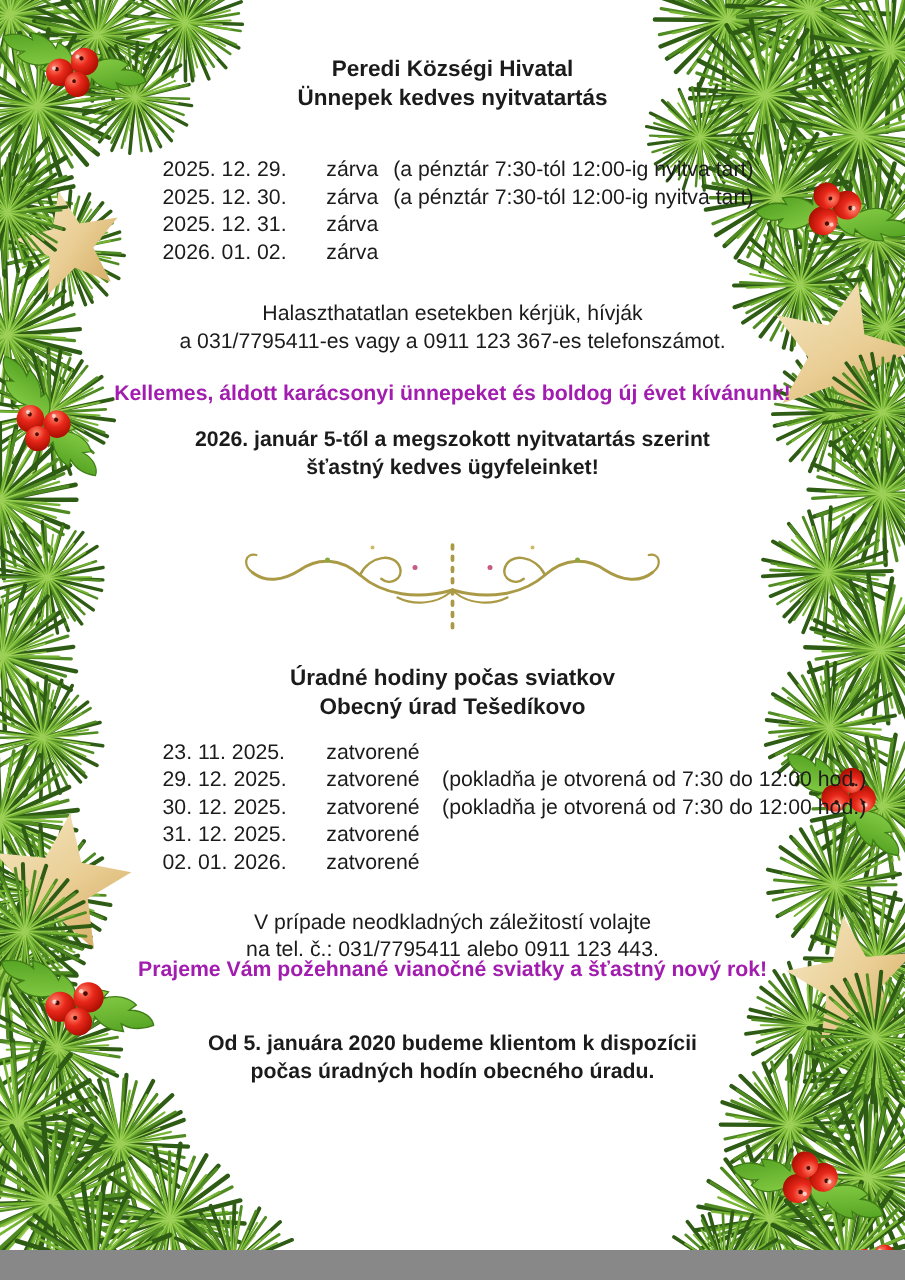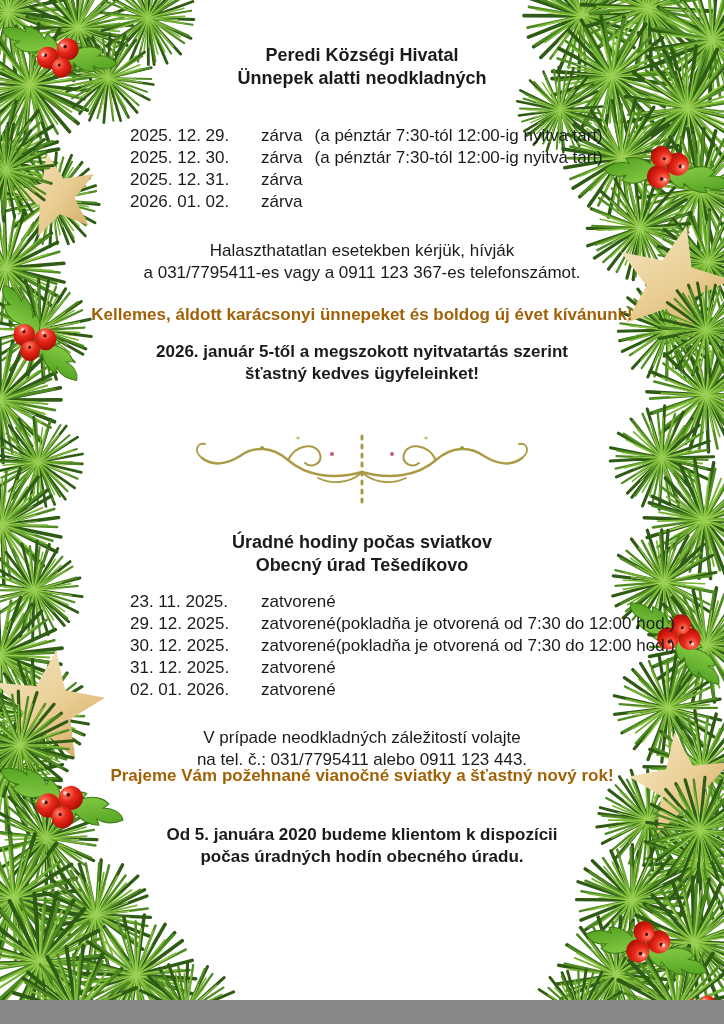--- a/index.html
+++ b/index.html
@@ -11,27 +11,27 @@
     overflow:hidden;
     font-family:Liberation Sans, sans-serif;
     color:#1b1b1b;
   }
   .deco{position:absolute;left:0;top:0;width:724px;height:1024px;z-index:0;}
   .content{position:absolute;left:0;top:0;width:724px;height:1024px;z-index:1;}
   .center{position:absolute;left:0;width:100%;text-align:center;}
   .t17{font-size:17px;line-height:22px;}
   .t18{font-size:18px;line-height:23px;}
   .bold{font-weight:bold;}
-  .red{color:#a16207;}
+  .red{color:#a21caf;}
   .sched{position:absolute;left:130px;font-size:17px;line-height:22px;}
   .row{white-space:nowrap;}
   .cd{display:inline-block;width:131px;}
   .cs{display:inline-block;}
   .cn-hu{margin-left:12px;}
-  .cn-sk{margin-left:0;}
+  .cn-sk{margin-left:18px;}
 </style>
 </head>
 <body>
 
 <div class="page">
 
   <svg class="deco" viewBox="0 0 724 1024" xmlns="http://www.w3.org/2000/svg">
     <defs>
       <radialGradient id="berryGrad" cx="35%" cy="30%" r="75%">
         <stop offset="0%" stop-color="#ff8a70"></stop>
@@ -164,21 +164,21 @@
       <line x1="0" y1="-30" x2="0" y2="36" stroke="#ab9a45" stroke-width="3" stroke-dasharray="3 6" stroke-linecap="round"></line>
       <use href="#flhalf"></use>
       <use href="#flhalf" transform="scale(-1 1)"></use>
     </g>
   </svg>
 
   <div class="content">
 
     <div class="center t18 bold" style="top:44px">
       <div>Peredi Községi Hivatal</div>
-      <div>Ünnepek alatti neodkladných</div>
+      <div>Ünnepek kedves nyitvatartás</div>
     </div>
 
     <div class="sched" style="top:125px">
       <div class="row">
         <span class="cd">2025. 12. 29.</span><span class="cs">zárva</span><span class="cn-hu">(a pénztár 7:30-tól 12:00-ig nyitva tart)</span>
       </div>
       <div class="row">
         <span class="cd">2025. 12. 30.</span><span class="cs">zárva</span><span class="cn-hu">(a pénztár 7:30-tól 12:00-ig nyitva tart)</span>
       </div>
       <div class="row">

